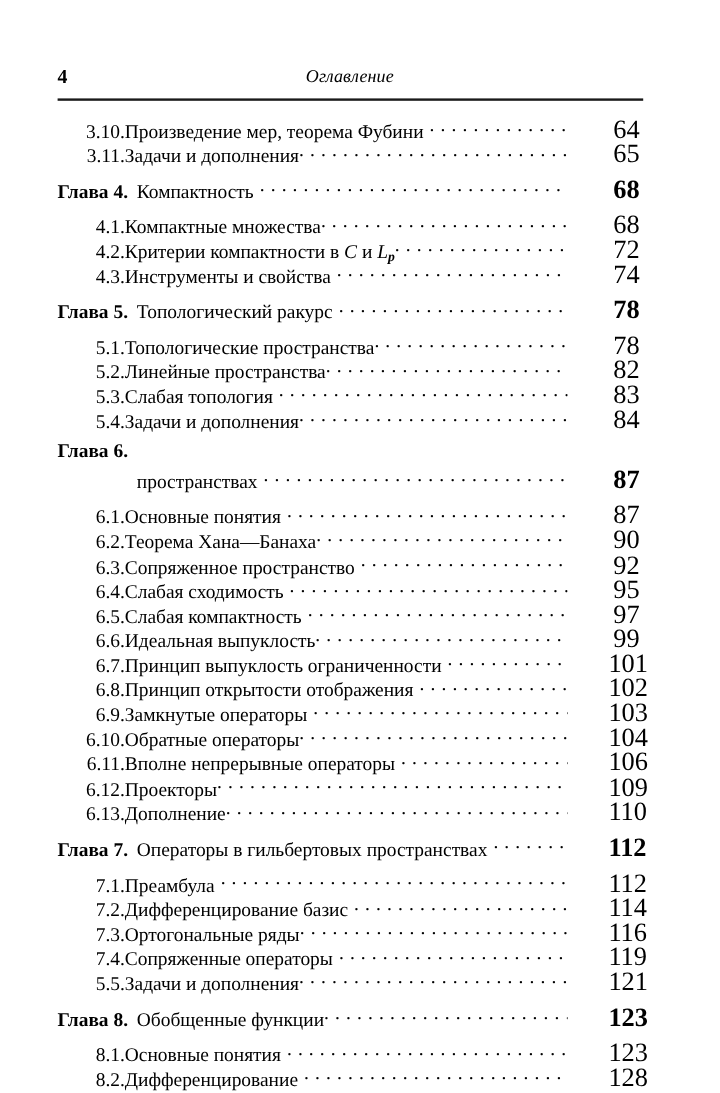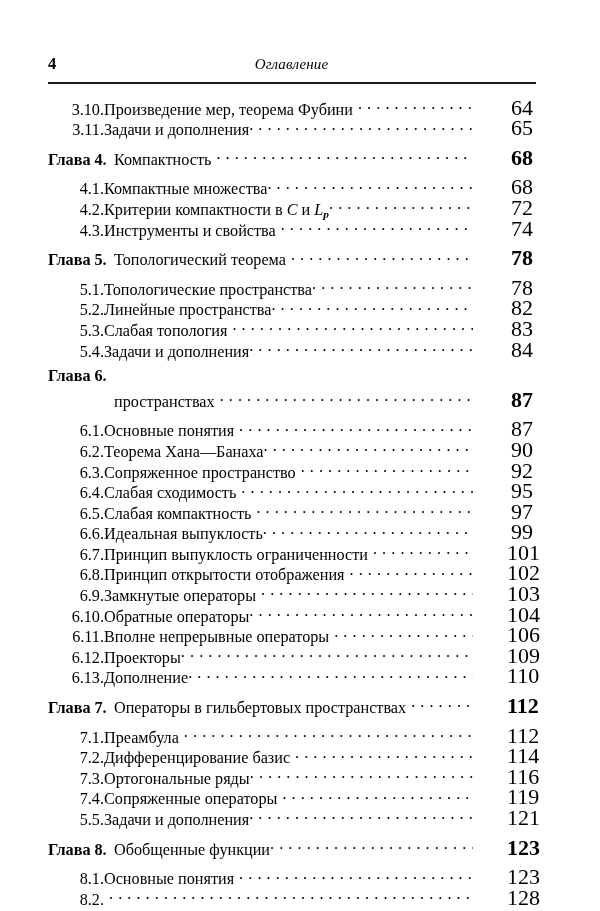--- a/index.html
+++ b/index.html
@@ -204,21 +204,21 @@
         <span class="pageno">72</span>
       </div>
       <div class="row section">
         <span class="num">4.3.</span>
         <span class="title">Инструменты и свойства</span>
         <span class="leader"></span>
         <span class="pageno">74</span>
       </div>
       <div class="row chapter gap-before">
         <span class="num">Глава 5.</span>
-        <span class="title">Топологический теорема</span>
+        <span class="title">Топологический ракурс</span>
         <span class="leader"></span>
         <span class="pageno">78</span>
       </div>
       <div class="row section gap-before nodotgap">
         <span class="num">5.1.</span>
         <span class="title">Топологические пространства</span>
         <span class="leader"></span>
         <span class="pageno">78</span>
       </div>
       <div class="row section nodotgap">
@@ -369,18 +369,19 @@
         <span class="pageno">123</span>
       </div>
       <div class="row section gap-before">
         <span class="num">8.1.</span>
         <span class="title">Основные понятия</span>
         <span class="leader"></span>
         <span class="pageno">123</span>
       </div>
       <div class="row section">
         <span class="num">8.2.</span>
+        <span class="title">Дифференцирование</span>
         <span class="leader"></span>
         <span class="pageno">128</span>
       </div>
     </div>
 
 </div>
 
 </body></html>

